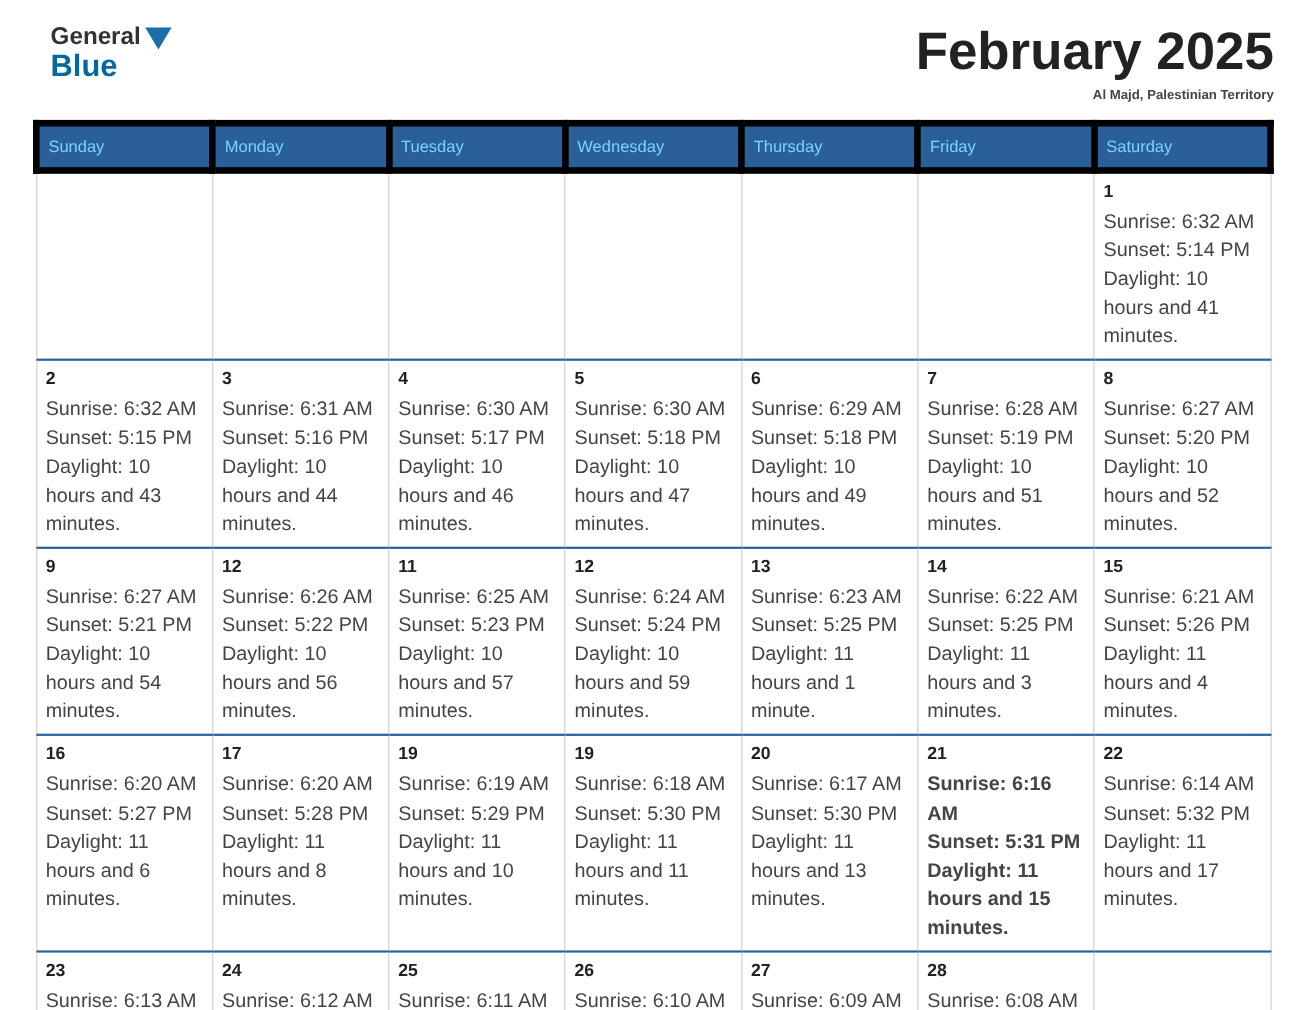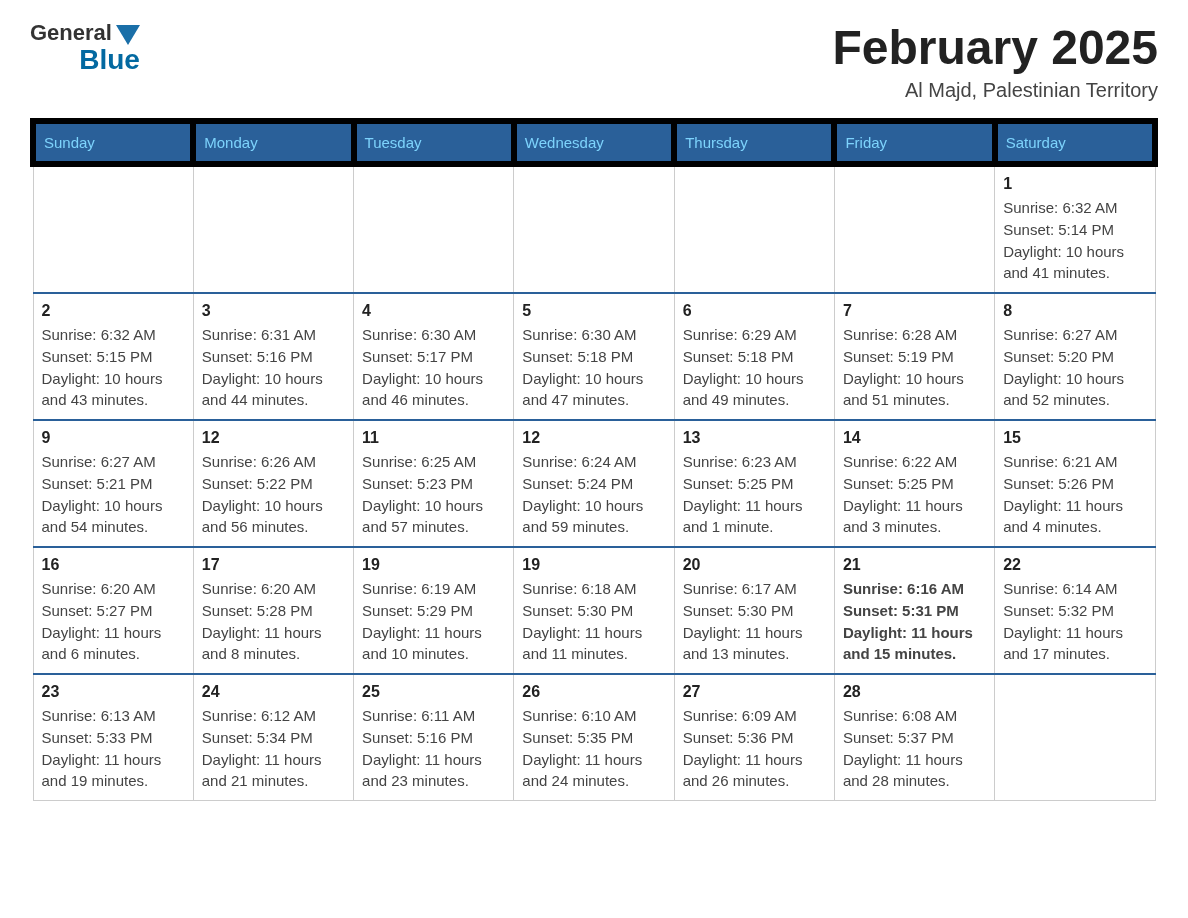--- a/index.html
+++ b/index.html
@@ -12,21 +12,22 @@
     }
     .header {
       display: flex;
       justify-content: space-between;
       align-items: flex-start;
       margin-bottom: 16px;
     }
     .logo {
       display: flex;
       flex-direction: column;
-      align-items: flex-end;
+      align-items: flex-start;
+      margin-left: 16px;
     }
     .logo-top {
       display: flex;
       align-items: center;
     }
     .logo-general {
       font-size: 22px;
       font-weight: bold;
       color: #333;
     }
@@ -47,23 +48,24 @@
     }
     .title-section {
       text-align: right;
     }
     .month-title {
       font-size: 48px;
       font-weight: bold;
       color: #222;
     }
     .location {
-      font-size: 20px;
+      font-size: 12px;
       color: #444;
       margin-top: 4px;
+      font-weight: bold;
     }
     .calendar {
       width: 100%;
       border-collapse: collapse;
     }
     .calendar th {
       background-color: #2a6099;
       color: #7dd3fc;
       font-size: 15px;
       font-weight: normal;
@@ -80,21 +82,21 @@
       font-size: 13px;
       color: #333;
     }
     .day-number {
       font-size: 16px;
       font-weight: bold;
       color: #222;
       margin-bottom: 4px;
     }
     .day-info {
-      font-size: 15px;
+      font-size: 18px;
       color: #444;
       line-height: 1.45;
     }
     .empty-cell {
       background: #fff;
     }
     .row-separator td {
       border-top: 2px solid #2a6099;
     }
   </style>

